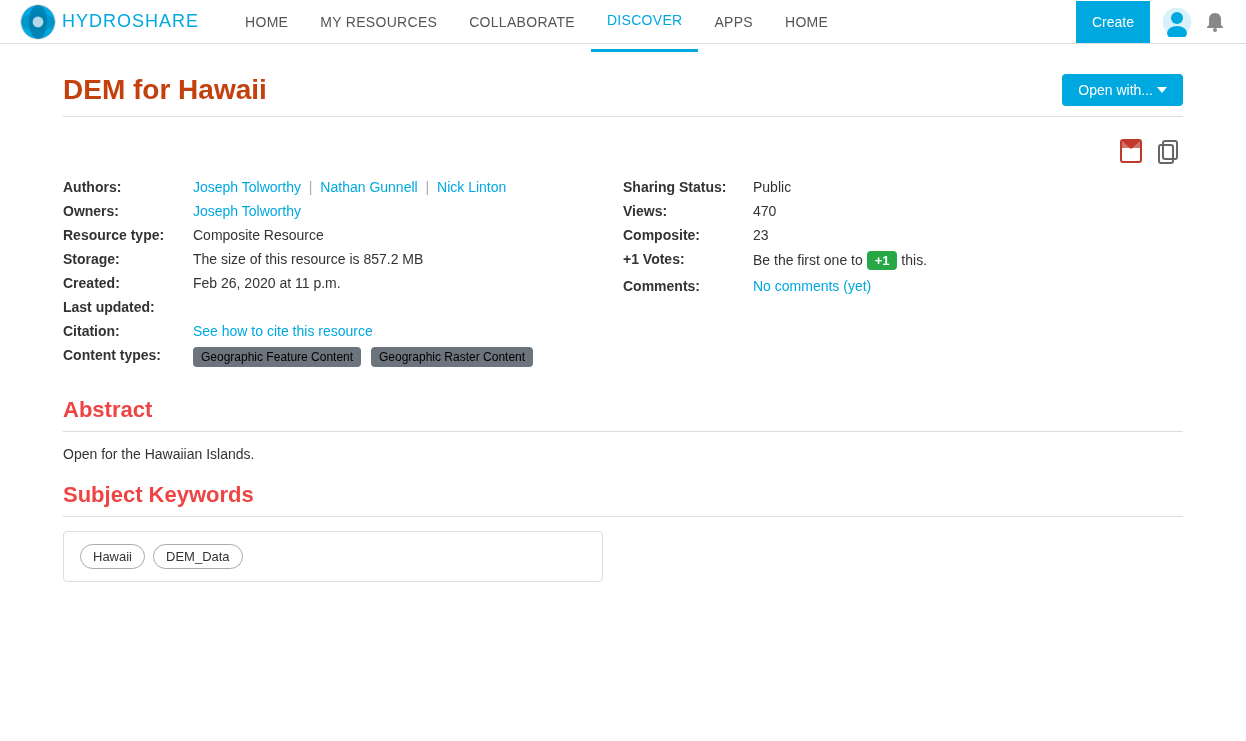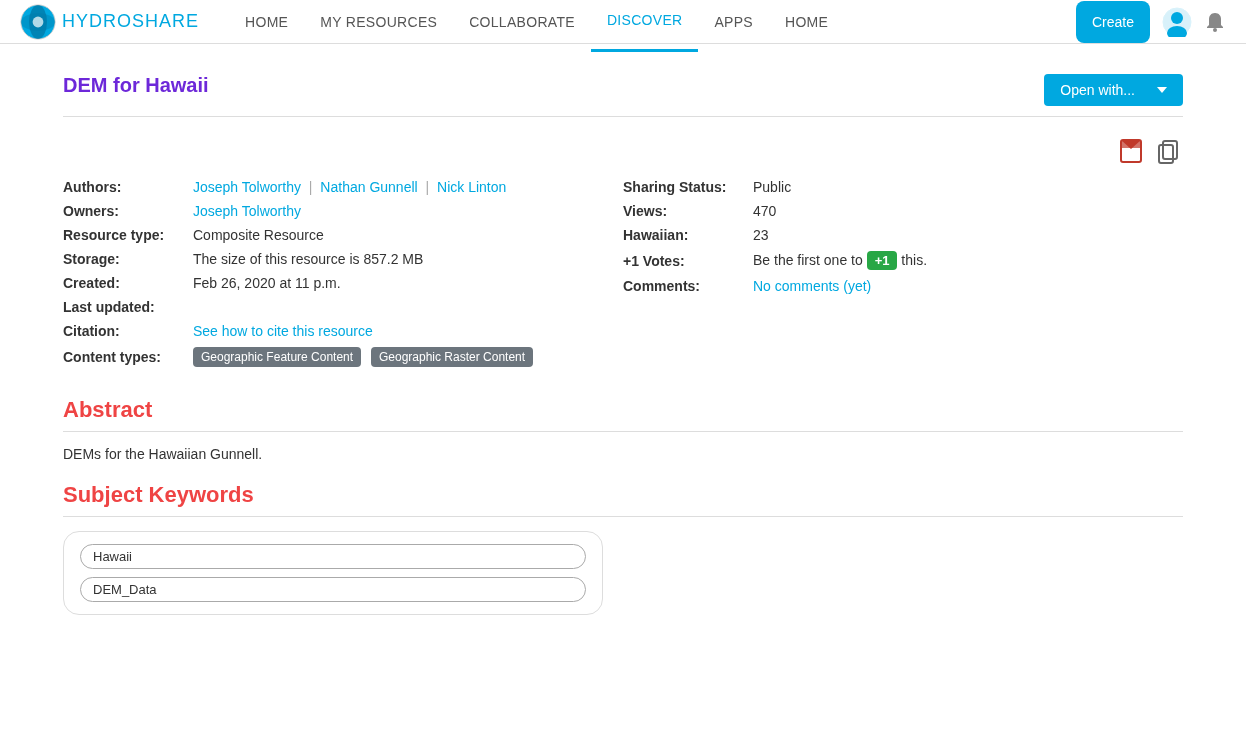--- a/index.html
+++ b/index.html
@@ -56,21 +56,21 @@
       display: flex;
       align-items: center;
       gap: 12px;
       margin-left: auto;
     }
     .btn-create {
       background: #00a8e0;
       color: #fff;
       border: none;
       padding: 13px 16px;
-      border-radius: 8px;
+      border-radius: 0;
       font-size: 14px;
       cursor: pointer;
       font-weight: 500;
     }
 
     
     .user-icon-wrap {
       width: 30px;
       height: 30px;
       cursor: pointer;
@@ -90,35 +90,35 @@
     }
 
     
     .resource-header {
       display: flex;
       justify-content: space-between;
       align-items: flex-start;
       margin-bottom: 10px;
     }
     .resource-title {
-      font-size: 20px;
+      font-size: 28px;
       font-weight: bold;
-      color: #6d28d9;
+      color: #c2410c;
     }
     .btn-open-with {
       background: #00a8e0;
       color: #fff;
       border: none;
       padding: 8px 16px;
       border-radius: 4px;
       font-size: 14px;
       cursor: pointer;
       display: flex;
       align-items: center;
-      gap: 22px;
+      gap: 4px;
     }
     .divider {
       border: none;
       border-top: 1px solid #ddd;
       margin: 10px 0 20px 0;
     }
 
     
     .action-icons {
       display: flex;
@@ -141,21 +141,21 @@
       gap: 0;
       margin-bottom: 30px;
     }
     .meta-col {
       display: flex;
       flex-direction: column;
       gap: 8px;
     }
     .meta-row {
       display: flex;
-      align-items: center;
+      align-items: flex-start;
       gap: 0;
     }
     .meta-label {
       font-weight: bold;
       min-width: 130px;
       color: #333;
       font-size: 14px;
     }
     .meta-value {
       color: #333;
@@ -167,21 +167,21 @@
     }
     .meta-separator {
       color: #aaa;
       margin: 0 4px;
     }
 
     
     .content-type-badge {
       display: inline-block;
       background: #6c757d;
-      color: #ffffff;
+      color: #000000;
       border-radius: 4px;
       padding: 3px 8px;
       font-size: 12px;
       margin-right: 6px;
     }
 
     
     .vote-btn {
       display: inline-block;
       background: #28a745;
@@ -211,27 +211,26 @@
       font-size: 14px;
       color: #333;
     }
 
     
     .keywords-section {
       margin-top: 20px;
     }
     .keywords-box {
       border: 1px solid #ddd;
-      border-radius: 16px;
+      border-radius: 4px;
       padding: 12px 16px;
       max-width: 540px;
       display: flex;
       flex-wrap: wrap;
       gap: 8px;
-      flex-direction: column;
     }
     .keyword-tag {
       display: inline-block;
       border: 1px solid #aaa;
       border-radius: 20px;
       padding: 4px 12px;
       font-size: 13px;
       color: #333;
       background: #fff;
     }
@@ -363,21 +362,21 @@
         <span class="meta-label">Sharing Status:</span>
         <span class="meta-value">Public</span>
       </div>
 
       <div class="meta-row">
         <span class="meta-label">Views:</span>
         <span class="meta-value">470</span>
       </div>
 
       <div class="meta-row">
-        <span class="meta-label">Hawaiian:</span>
+        <span class="meta-label">Composite:</span>
         <span class="meta-value">23</span>
       </div>
 
       <div class="meta-row">
         <span class="meta-label">+1 Votes:</span>
         <span class="meta-value">
           <span>Be the first one to</span>&nbsp;<button class="vote-btn">+1</button>&nbsp;<span>this.</span>
         </span>
       </div>
 
@@ -387,21 +386,21 @@
           <a class="meta-link">No comments (yet)</a>
         </span>
       </div>
 
     </div>
   </div>
 
   <div>
     <h2 class="section-heading">Abstract</h2>
     <hr class="section-divider">
-    <p class="abstract-text">DEMs for the Hawaiian Gunnell.</p>
+    <p class="abstract-text">Open for the Hawaiian Islands.</p>
   </div>
 
   <div class="keywords-section">
     <h2 class="section-heading">Subject Keywords</h2>
     <hr class="section-divider">
     <div class="keywords-box">
       <span class="keyword-tag">Hawaii</span>
       <span class="keyword-tag">DEM_Data</span>
     </div>
   </div>

